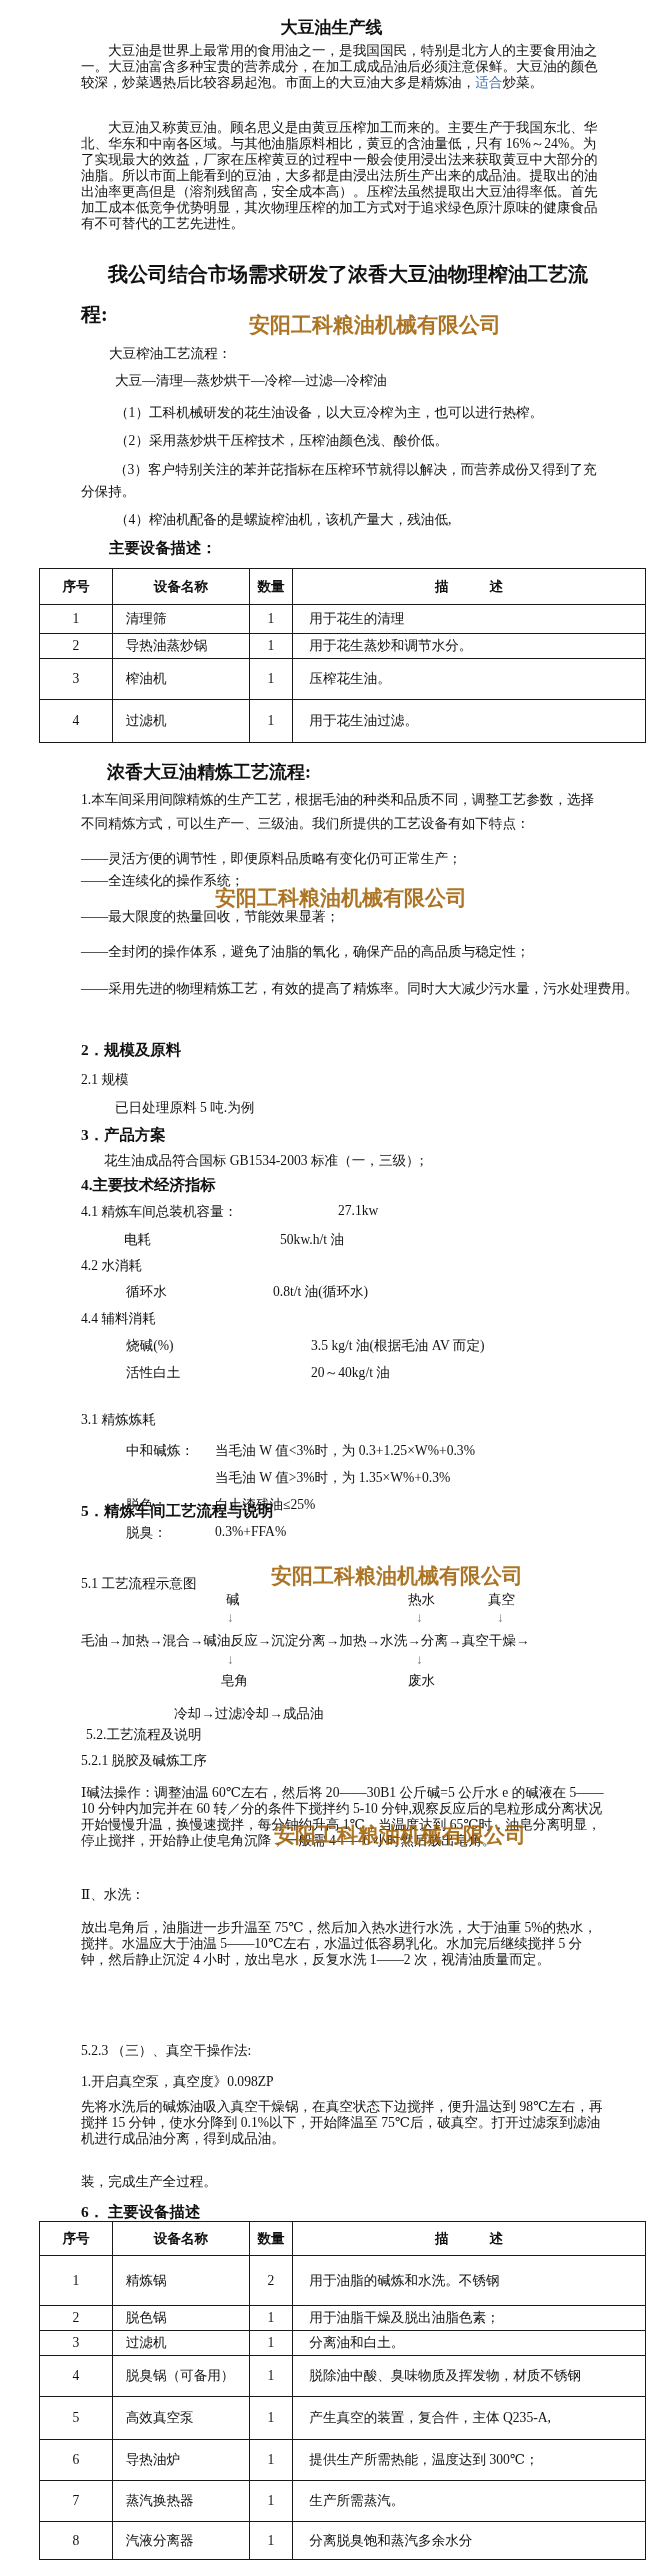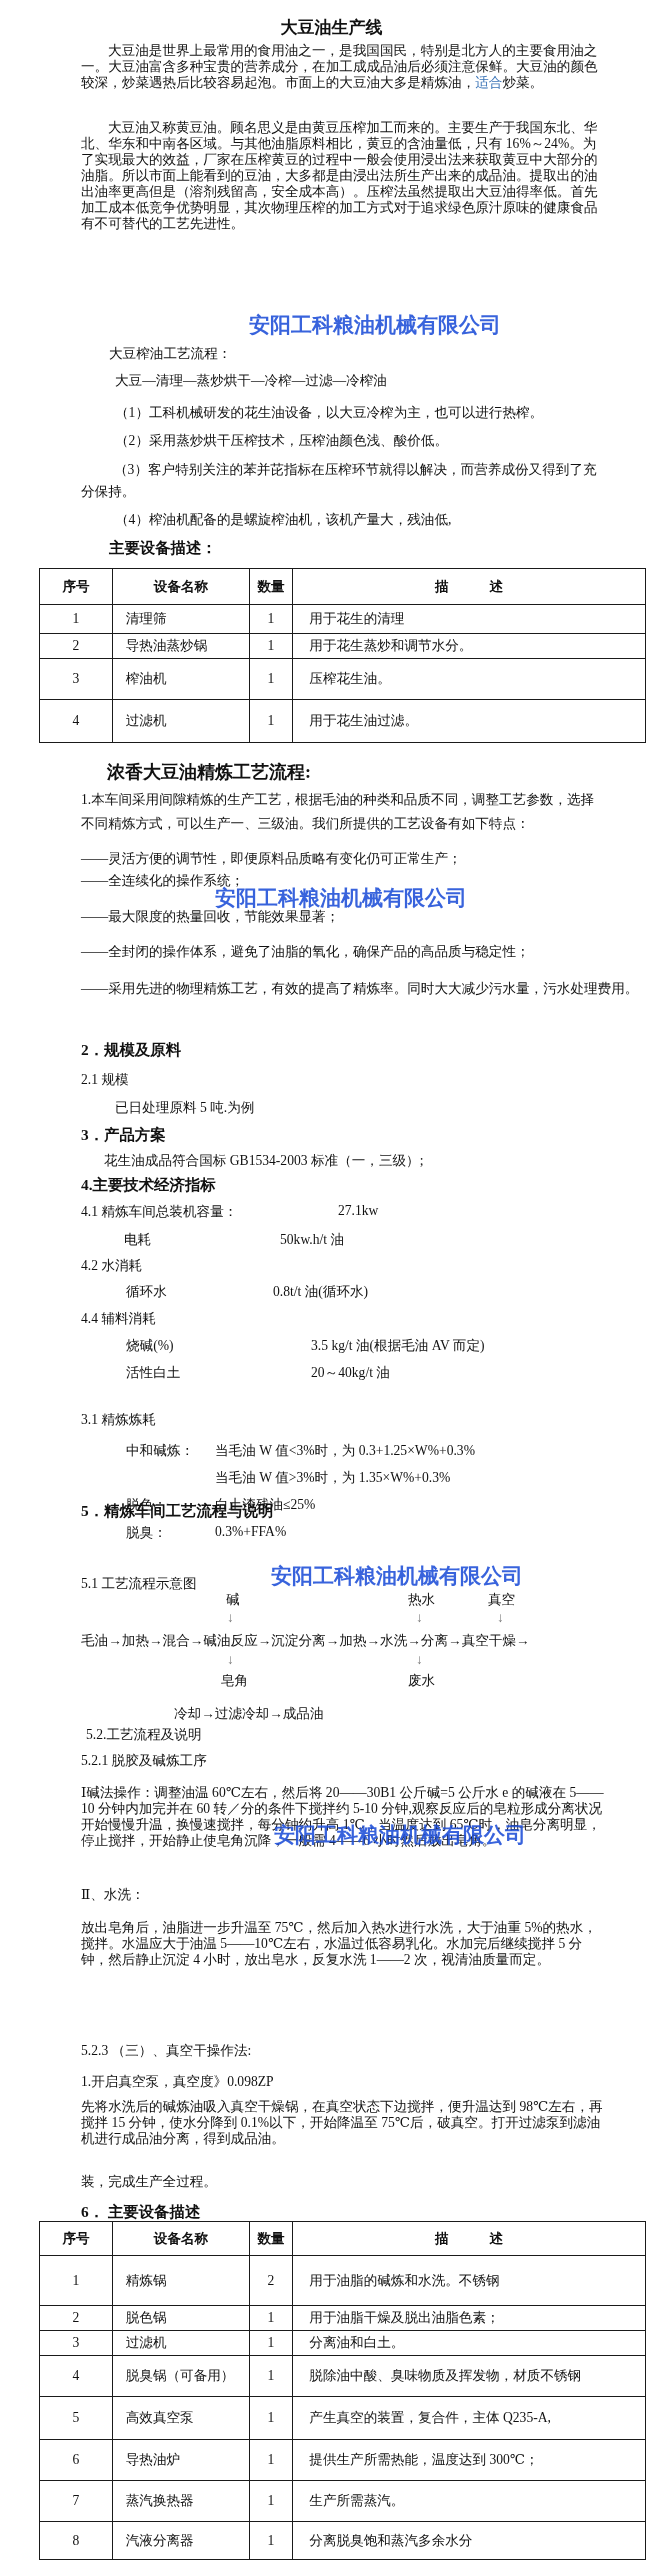--- a/index.html
+++ b/index.html
@@ -17,21 +17,21 @@
   .tight{font-size:13.6px;line-height:16px;}
   .doc-title{font-size:17px;font-weight:bold;text-align:center;width:100%;}
   .h-big{font-size:20px;font-weight:bold;line-height:40px;}
   .h-mid{font-size:18px;font-weight:bold;}
   .h-sec{font-size:15.4px;font-weight:bold;}
   .sub{font-size:13.6px;}
   .indent2{text-indent:27px;}
   .link{color:#3b74b7;cursor:pointer;}
   .wm{
     font-family:"Liberation Sans","DejaVu Sans",sans-serif;
-    font-size:21px;font-weight:bold;color:#1d4ed8;
+    font-size:21px;font-weight:bold;color:#a16207;
     white-space:nowrap;z-index:5;opacity:0.88;letter-spacing:0px;
   }
   .kv{height:22px;width:526px;}
   .kv span{position:absolute;white-space:nowrap;font-size:13.6px;}
   table{border-collapse:collapse;table-layout:fixed;width:607px;font-size:13.6px;}
   table td,table th{border:0.9px solid #1a1a1a;background:#fff;overflow:hidden;}
   th{font-weight:bold;text-align:center;}
   td.c{text-align:center;}
   td.n{text-align:left;padding-left:12.7px;}
   td.d{text-align:left;padding-left:16.3px;}
@@ -44,20 +44,21 @@
 <body>
 
 <div class="page">
 
   <div class="abs doc-title" style="top:16.3px;left:0;">大豆油生产线</div>
 
   <div class="abs body-text" style="top:43px;left:81px;width:523px;text-indent:27px;"><span>大豆油是世界上最常用的食用油之一，是我国国民，特别是北方人的主要食用油之一。大豆油富含多种宝贵的营养成分，在加工成成品油后必须注意保鲜。大豆油的颜色较深，炒菜遇热后比较容易起泡。市面上的大豆油大多是精炼油，</span><span class="link">适合</span><span>炒菜。</span></div>
 
   <div class="abs body-text" style="top:120px;left:81px;width:523px;text-indent:27px;">大豆油又称黄豆油。顾名思义是由黄豆压榨加工而来的。主要生产于我国东北、华北、华东和中南各区域。与其他油脂原料相比，黄豆的含油量低，只有 16%～24%。为了实现最大的效益，厂家在压榨黄豆的过程中一般会使用浸出法来获取黄豆中大部分的油脂。所以市面上能看到的豆油，大多都是由浸出法所生产出来的成品油。提取出的油出油率更高但是（溶剂残留高，安全成本高）。压榨法虽然提取出大豆油得率低。首先加工成本低竞争优势明显，其次物理压榨的加工方式对于追求绿色原汁原味的健康食品有不可替代的工艺先进性。</div>
 
+  <div class="abs h-big indent2" style="top:254px;left:81px;width:524px;">我公司结合市场需求研发了浓香大豆油物理榨油工艺流程:</div>
 
   <div class="abs wm" style="top:311px;left:249px;">安阳工科粮油机械有限公司</div>
 
   <div class="abs sub" style="top:345px;left:109px;">大豆榨油工艺流程：</div>
   <div class="abs sub" style="top:372px;left:115px;">大豆—清理—蒸炒烘干—冷榨—过滤—冷榨油</div>
   <div class="abs sub" style="top:404px;left:115px;">（1）工科机械研发的花生油设备，以大豆冷榨为主，也可以进行热榨。</div>
   <div class="abs sub" style="top:432px;left:115px;">（2）采用蒸炒烘干压榨技术，压榨油颜色浅、酸价低。</div>
   <div class="abs sub" style="top:459px;left:81px;width:523px;text-indent:33px;line-height:22px;">（3）客户特别关注的苯并芘指标在压榨环节就得以解决，而营养成份又得到了充分保持。</div>
   <div class="abs sub" style="top:511px;left:115px;">（4）榨油机配备的是螺旋榨油机，该机产量大，残油低,</div>
   <div class="abs h-sec" style="top:538px;left:109px;text-align:right;">主要设备描述：</div>

